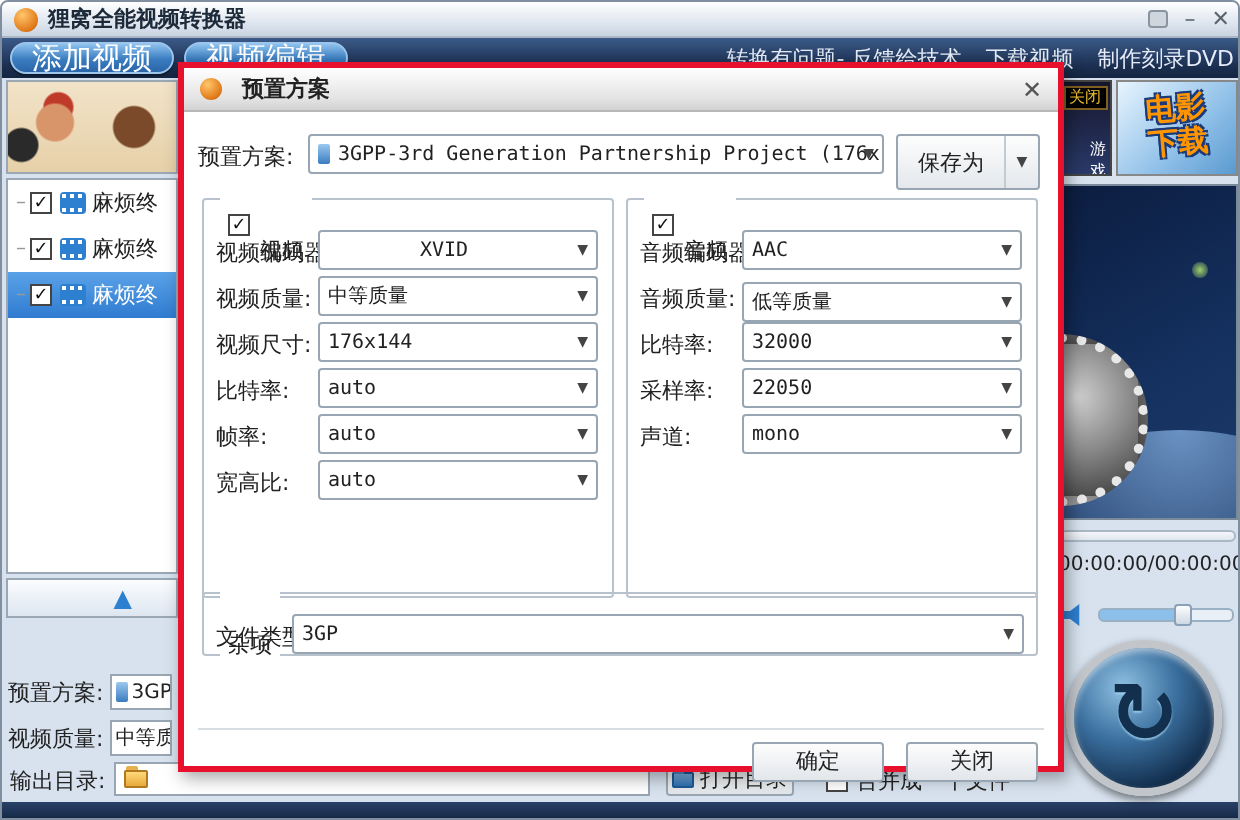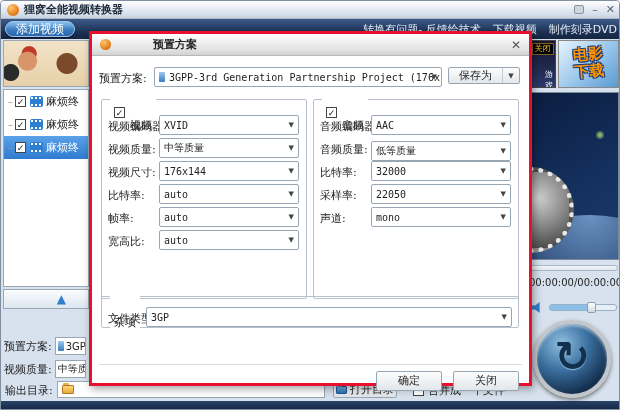--- a/index.html
+++ b/index.html
@@ -17,21 +17,21 @@
     background:radial-gradient(circle at 35% 30%, #ffc66a, #e07818 70%, #a34a08); margin-right:5px; }
   .apptitle { font-weight:bold; font-size:11px; color:#1c2a3a; }
   .wincontrols { margin-left:auto; display:flex; gap:8px; align-items:center; color:#5a646e; }
   .winbtn { font-size:11px; line-height:11px; cursor:default; }
   .skinbtn { width:10px; height:9px; border:1px solid #8a94a0; background:#cfd6de; border-radius:2px; }
 
   
   .toolbar { position:absolute; left:0; top:18px; width:620px; height:20px;
     background:linear-gradient(#3b5a88,#1b2f51 70%,#142541); display:flex; align-items:center; padding:0 4px; }
   .tbtn { height:16px; padding:0 10px; margin-right:5px; border:1px solid #9cc5ee; border-radius:8px;
-    background:linear-gradient(#8ec2ee,#3a7cc0 55%,#2a65a8); color:#fff; font-size:12px;
+    background:linear-gradient(#8ec2ee,#3a7cc0 55%,#2a65a8); color:#fff; font-size:15px;
     line-height:14px; box-shadow:0 1px 1px rgba(0,0,0,.4); }
   .toolbar-links { margin-left:auto; display:flex; gap:12px; color:#e6edf8; font-size:11px; }
   .toolbar-links span { cursor:pointer; }
 
   
   .ad-left { position:absolute; left:2px; top:39px; width:86px; height:47px; border:1px solid #9aa8b6;
     background:
       radial-gradient(circle at 28% 45%, #d8956a 0 9px, transparent 10px),
       radial-gradient(circle at 30% 28%, #c03a2a 0 7px, transparent 8px),
       radial-gradient(circle at 75% 50%, #7a4a2a 0 10px, transparent 11px),
@@ -125,32 +125,32 @@
     background:radial-gradient(circle at 35% 28%, #8fc0e2, #3a6f9e 40%, #102a48 78%);
     border:4px solid #c2c6ca; box-shadow:0 2px 4px rgba(0,0,0,.5), inset 0 2px 3px rgba(255,255,255,.5);
     display:flex; align-items:center; justify-content:center; }
   .convert-glyph { font-size:42px; line-height:42px; color:#12304e; font-weight:bold;
     text-shadow:0 1px 1px rgba(160,210,240,.8); transform:translateY(-2px); }
 
   
   .dialog { position:absolute; left:88px; top:30px; width:443px; height:355px; z-index:10;
     border:3px solid #e8112d; background:#fff; box-shadow:2px 3px 8px rgba(0,0,0,.35); }
   .dlg-title { height:22px; background:linear-gradient(#ffffff,#e2e2e2 75%,#d2d2d2);
-    border-bottom:1px solid #b8b8b8; display:flex; align-items:center; padding:0 8px;gap:32px; }
+    border-bottom:1px solid #b8b8b8; display:flex; align-items:center; padding:0 8px; }
   .dlg-title-txt { font-weight:bold; font-size:11px; color:#222; margin-left:5px; }
   .dlg-close { margin-left:auto; color:#555; font-size:12px; line-height:12px; }
   .dlg-body { position:relative; width:100%; height:calc(100% - 22px); background:#fff; }
 
   .dlg-label { position:absolute; font-size:11px; color:#222; }
   .combo { position:absolute; height:20px; background:#fff; border:1px solid #98a6b4; border-radius:2px;
     display:flex; align-items:center; padding:0 18px 0 4px; overflow:hidden; }
   .combo .val { font-family:"DejaVu Sans Mono", monospace; font-size:10px; white-space:nowrap; }
   .combo .arr { position:absolute; right:4px; top:50%; transform:translateY(-50%); font-size:7px; color:#444; }
 
-  .saveas-btn { position:absolute; height:17px; background:linear-gradient(#fdfdfd,#e4e8ec);
+  .saveas-btn { position:absolute; height:28px; background:linear-gradient(#fdfdfd,#e4e8ec);
     border:1px solid #98a6b4; border-radius:2px; display:flex; align-items:center; }
   .saveas-main { padding:0 10px; font-size:11px; border-right:1px solid #c2cad2; height:100%;
     display:flex; align-items:center; }
   .saveas-arr { width:16px; text-align:center; font-size:7px; color:#444; }
 
   .groupbox { position:absolute; border:1px solid #b8c2cc; border-radius:2px; }
   .legend { position:absolute; top:-8px; left:8px; background:#fff; padding:0 4px;
     display:flex; align-items:center; gap:5px; }
   .legend-title { font-size:11px; color:#222;margin-top:26px; }
   .grow-label { position:absolute; left:6px; font-size:11px; color:#222; }
@@ -170,20 +170,21 @@
     <div class="apptitle">狸窝全能视频转换器</div>
     <div class="wincontrols">
       <div class="skinbtn"></div>
       <div class="winbtn">–</div>
       <div class="winbtn">✕</div>
     </div>
   </div>
 
   <div class="toolbar">
     <div class="tbtn">添加视频</div>
+    <div class="tbtn">视频编辑</div>
     <div class="toolbar-links">
       <span>转换有问题- 反馈给技术</span>
       <span>下载视频</span>
       <span>制作刻录DVD</span>
     </div>
   </div>
 
   <div class="ad-left"></div>
 
   <div class="filelist">
@@ -291,21 +292,21 @@
         <span class="saveas-main">保存为</span>
         <span class="saveas-arr">▼</span>
       </div>
 
       <div class="groupbox" style="left:9px; top:43px; width:206px; height:200px;">
         <div class="legend">
           <span class="cb">✓</span>
           <span class="legend-title">视频</span>
         </div>
         <div class="grow-label" style="top:19px;">视频编码器:</div>
-        <div class="combo grow-combo" style="top:15px;">
+        <div class="combo grow-combo" style="top:15px;justify-content:center;">
           <span class="val">XVID</span>
           <span class="arr">▼</span>
         </div>
         <div class="grow-label" style="top:42px;">视频质量:</div>
         <div class="combo grow-combo" style="top:38px;">
           <span class="val">中等质量</span>
           <span class="arr">▼</span>
         </div>
         <div class="grow-label" style="top:65px;">视频尺寸:</div>
         <div class="combo grow-combo" style="top:61px;">

